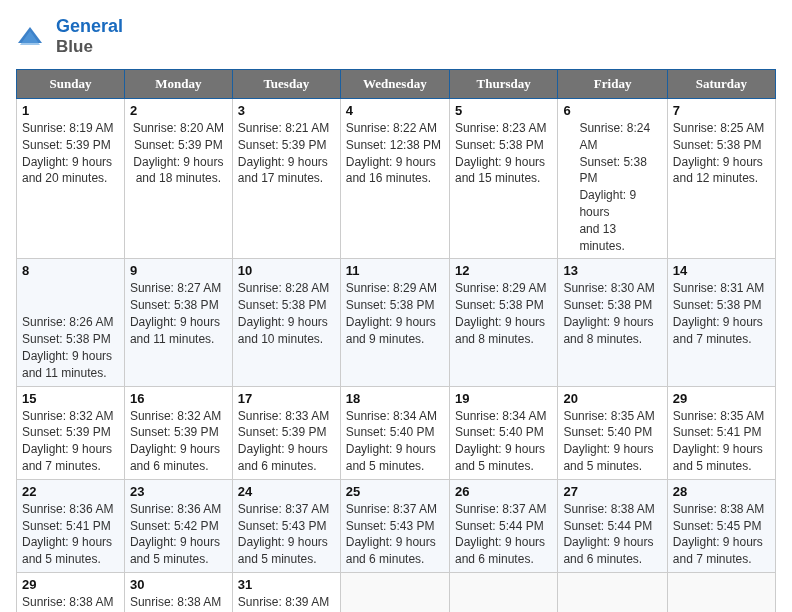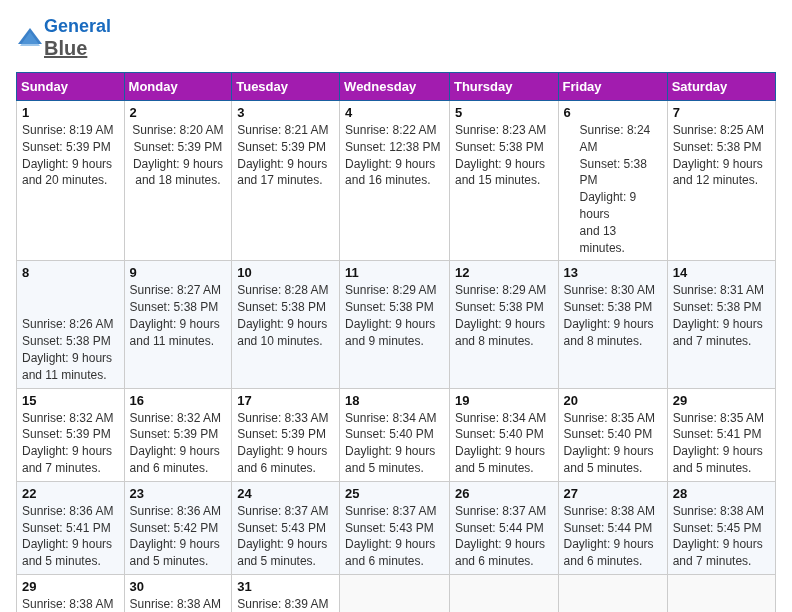--- a/index.html
+++ b/index.html
@@ -12,21 +12,21 @@
     }
     .header {
       display: flex;
       justify-content: space-between;
       align-items: flex-start;
       margin-bottom: 12px;
     }
     .logo {
       display: flex;
       align-items: center;
-      gap: 0;
+      gap: 12px;
     }
     .logo-icon {
       width: 28px;
       height: 28px;
     }
     .title-block {
       text-align: right;
     }
     .month-title {
       font-size: 32px;
@@ -36,27 +36,28 @@
     .location {
       font-size: 15px;
       color: #444;
     }
     .calendar {
       width: 100%;
       border-collapse: collapse;
       border: 1px solid #ccc;
     }
     .calendar th {
-      background: #a21caf;
+      background: #737373;
       color: #fff;
       font-size: 13px;
       font-weight: bold;
       padding: 6px 4px;
-      text-align: left;
+      text-align: center;
       border: 1px solid #1a5fa0;
+      font-family: Liberation Serif, serif;
     }
     .calendar td {
       vertical-align: top;
       border: 1px solid #ccc;
       padding: 4px 5px;
       width: 113px;
       min-height: 80px;
       background: #fff;
       font-size: 10.5px;
       color: #333;
@@ -85,21 +86,21 @@
 
 <div class="header">
   <div class="logo">
     <svg class="logo-icon" viewBox="0 0 28 28">
       <rect x="0" y="0" width="28" height="28" fill="white"></rect>
       <polygon points="14,4 26,20 2,20" fill="#1a6bbf" opacity="0.85"></polygon>
       <polygon points="14,8 24,22 4,22" fill="#5aa0e0" opacity="0.6"></polygon>
     </svg>
     <div>
       <div style="font-size:18px;font-weight:bold;color:#1a6bbf;">General</div>
-      <div style="font-size:20px;font-weight:bold;color:#555;text-decoration:underline;">Blue</div>
+      <div style="font-size:17px;font-weight:bold;color:#555;">Blue</div>
     </div>
   </div>
 </div>
 
 <table class="calendar">
   <thead>
     <tr id="header-row">
         <th>Sunday</th>
         <th>Monday</th>
         <th>Tuesday</th>

